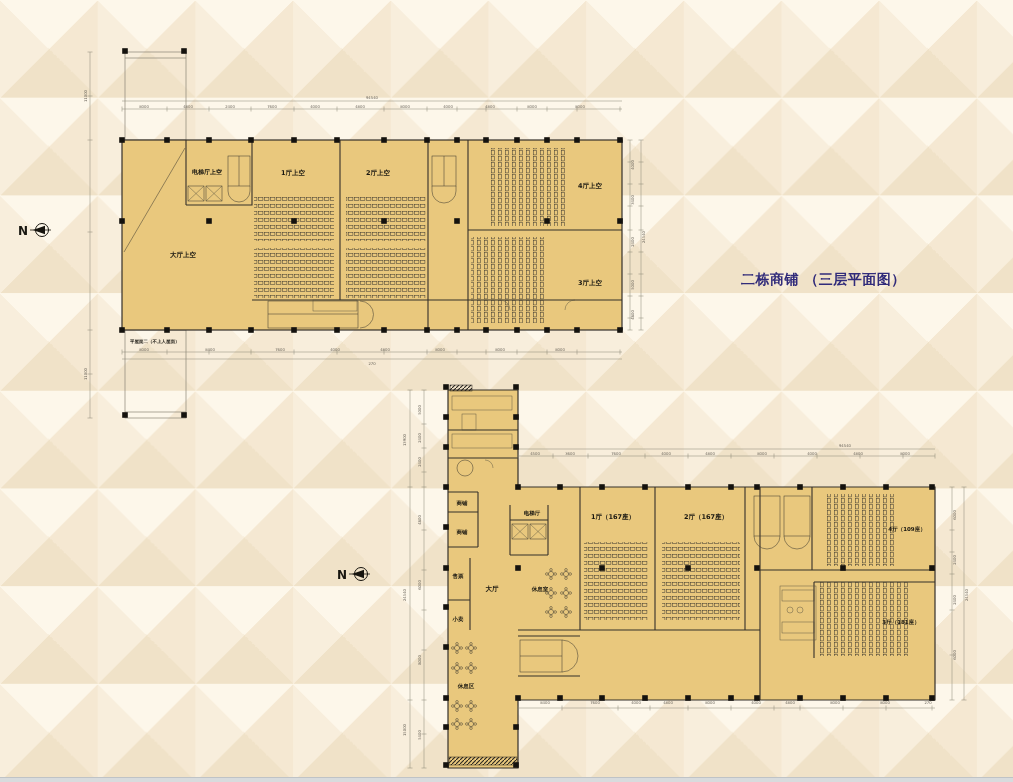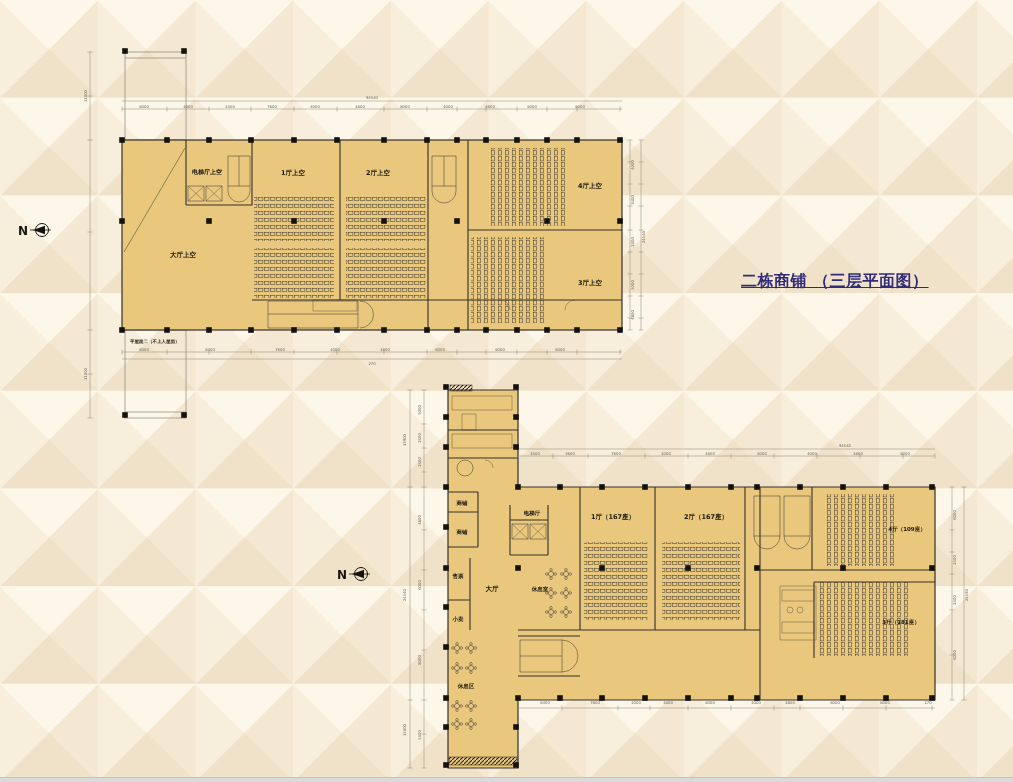--- a/index.html
+++ b/index.html
@@ -18,23 +18,22 @@
   .room{font-weight:bold;fill:#181610;}
   .w{fill:none;stroke:#454033;stroke-width:.55;}
   .W{fill:none;stroke:#35302a;stroke-width:1.1;}
   .thin{fill:none;stroke:#55503f;stroke-width:.45;}
   .dim{stroke:#8a8477;stroke-width:.5;fill:none;}
   .dimtxt{font-size:3.8px;fill:#6b665c;}
   .floor{fill:#e9c87d;stroke:#35302a;stroke-width:1.2;}
   .canopy{fill:none;stroke:#8a8477;stroke-width:.7;}
   #title-label{
     position:absolute;left:741px;top:271px;
-    font-size:16px;font-weight:bold;color:#312b7a;letter-spacing:.5px;
+    font-size:14px;font-weight:bold;color:#312b7a;letter-spacing:.5px;
     white-space:nowrap;
-    text-decoration:underline;
   }
   #bottom-bar{
     position:absolute;left:0;bottom:0;width:1013px;height:4px;
     background:#d8dbdd;border-top:1px solid #bfc3c6;
   }
 </style>
 </head>
 <body>
 
 

